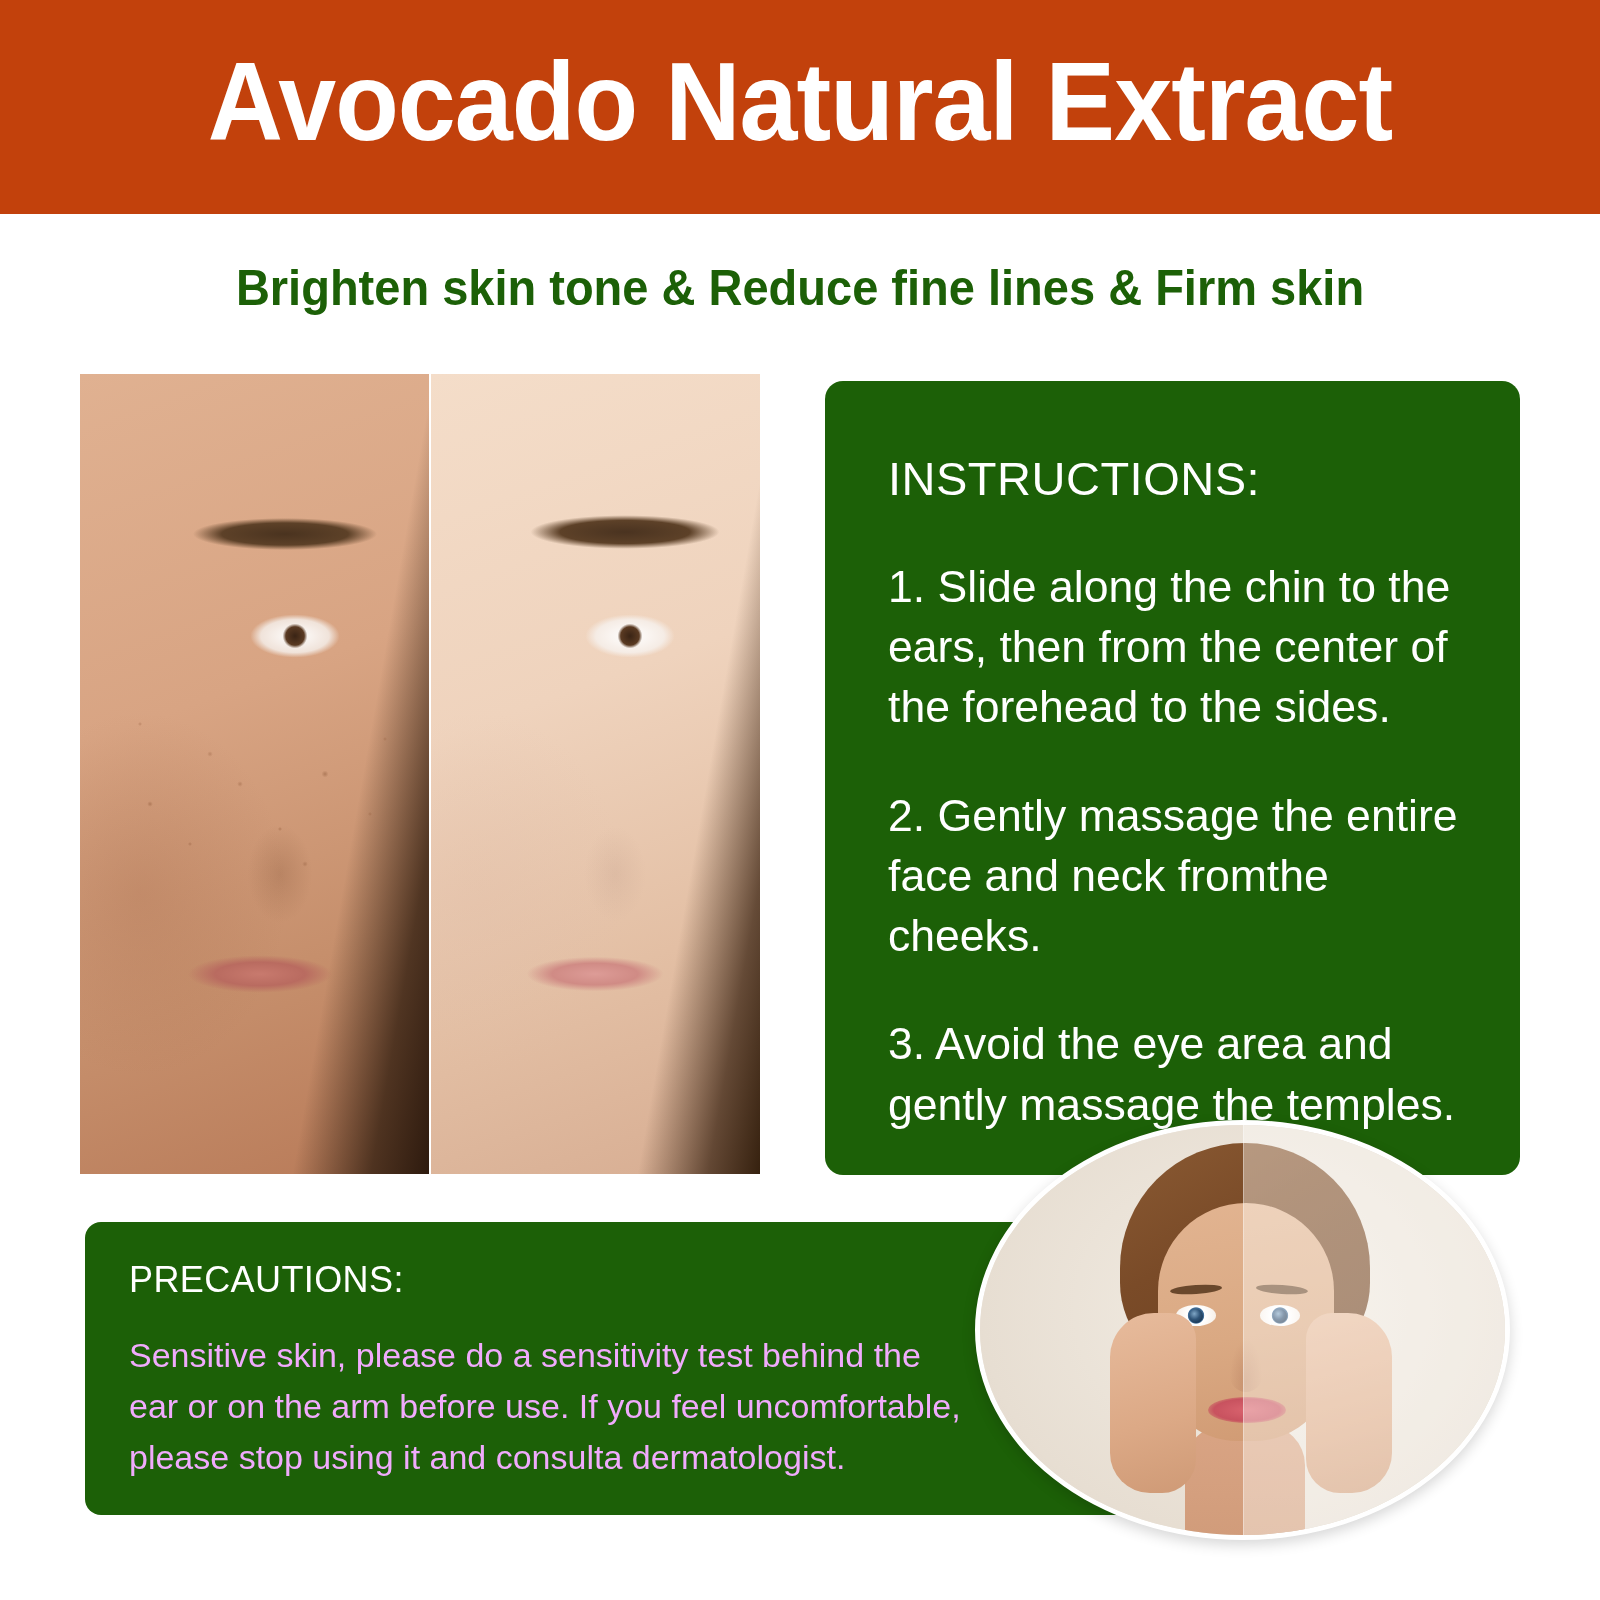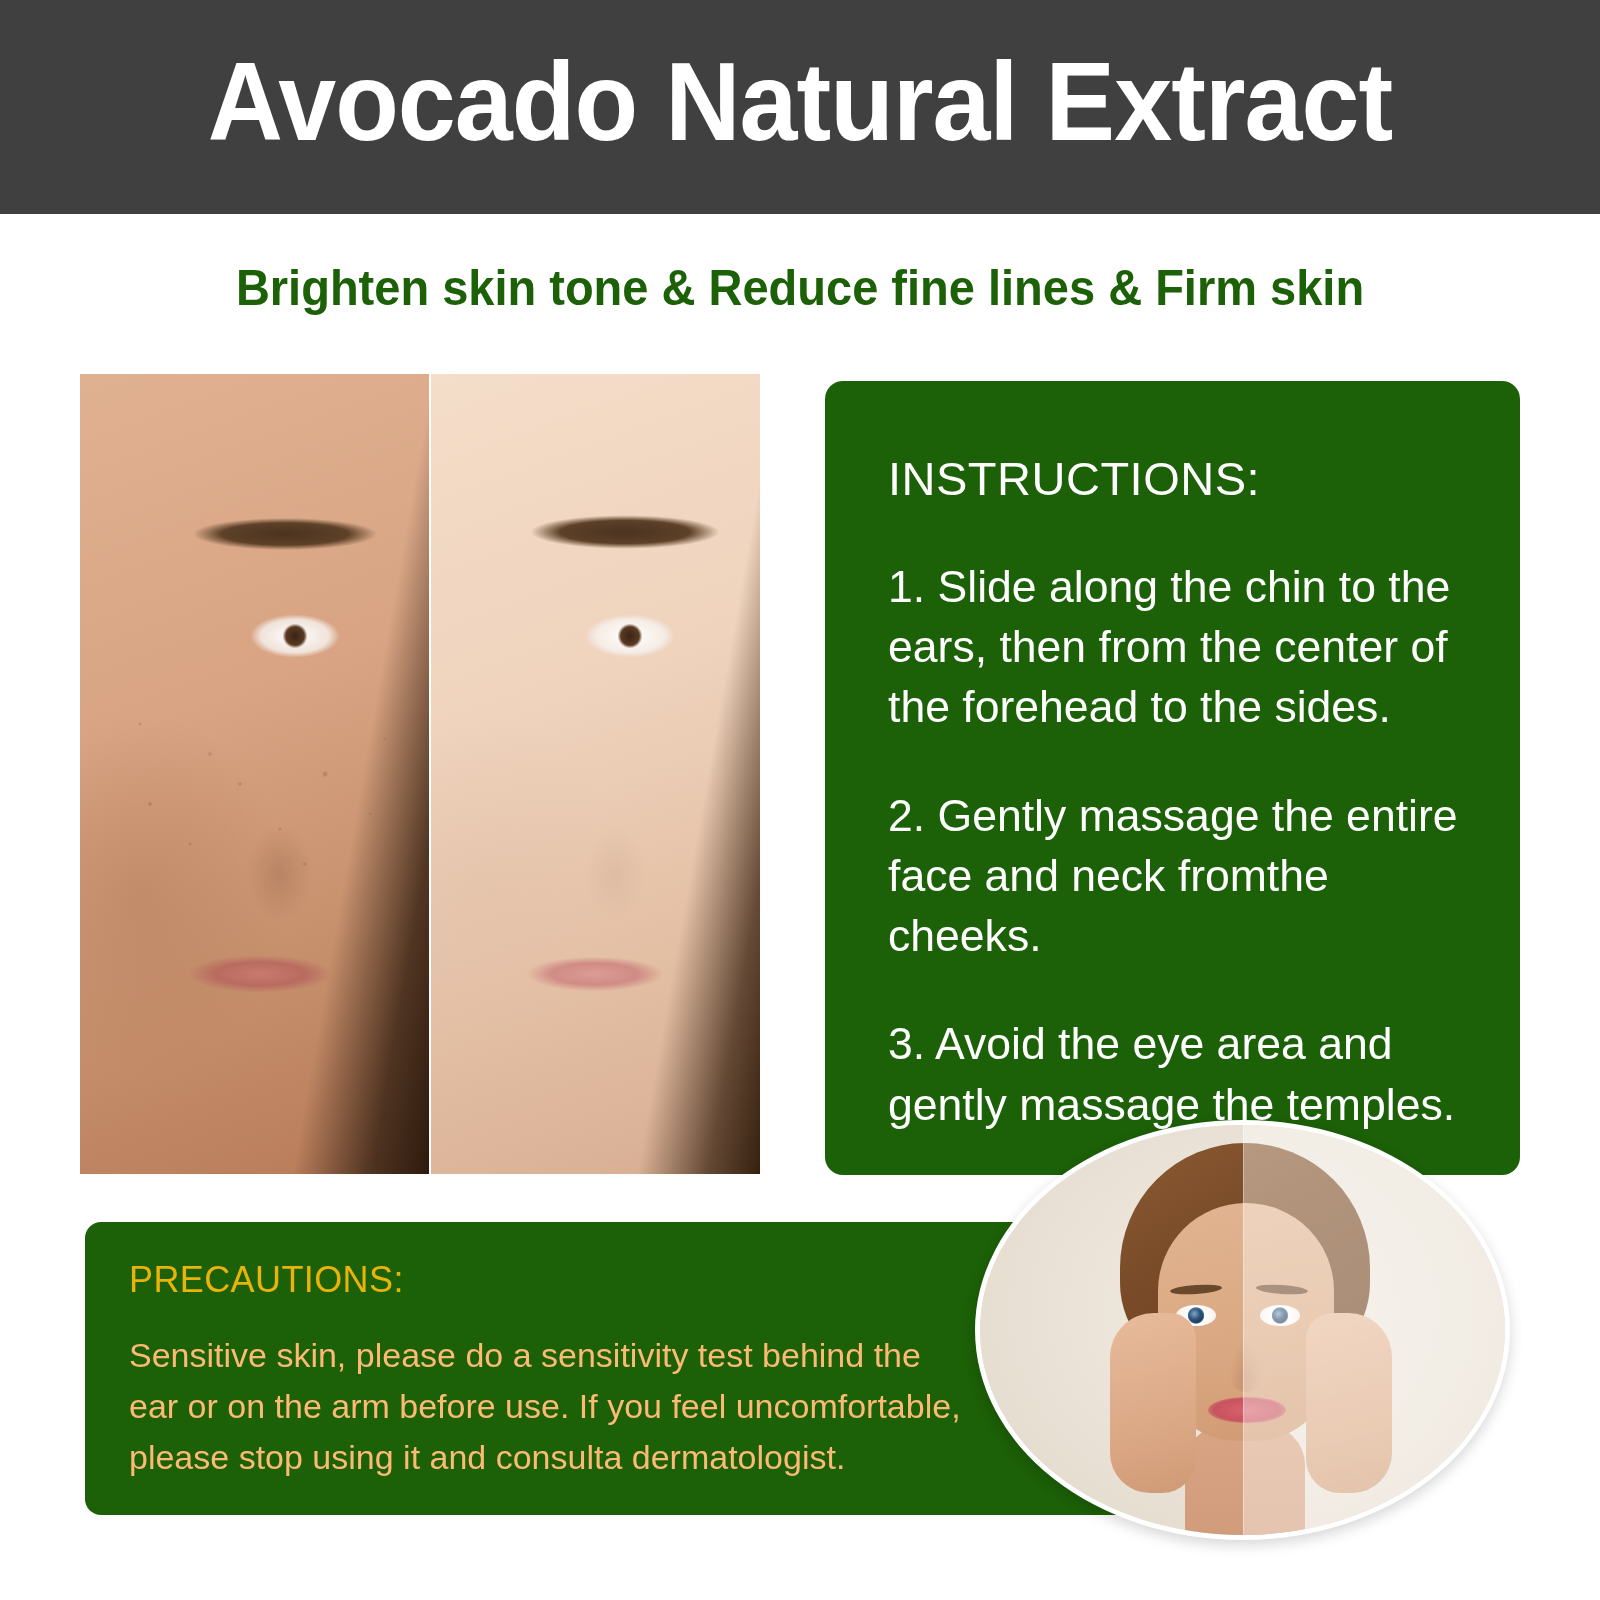--- a/index.html
+++ b/index.html
@@ -16,21 +16,21 @@
     -webkit-font-smoothing: antialiased;
   }
 
   
   .header-banner {
     position: absolute;
     left: 0;
     top: 0;
     width: 1600px;
     height: 214px;
-    background: #404040;
+    background: #c2410c;
     overflow: hidden;
   }
   .header-title {
     position: absolute;
     left: 0;
     right: 0;
     top: 38px;
     text-align: center;
     color: #ffffff;
     font-family: "Liberation Sans Narrow", "Liberation Sans", sans-serif;
@@ -168,30 +168,30 @@
     left: 85px;
     top: 1222px;
     width: 1150px;
     height: 293px;
     background: #1c6007;
     border-radius: 16px;
     box-sizing: border-box;
     padding: 38px 40px 0 44px;
   }
   .precautions-heading {
-    color: #eab308;
+    color: #ffffff;
     font-family: "Liberation Sans Narrow", "Liberation Sans", sans-serif;
     font-size: 36px;
     font-weight: 400;
     letter-spacing: 0.4px;
     line-height: 1.1;
     margin: 0 0 30px 0;
   }
   .precautions-body {
-    color: #fdba74;
+    color: #f0abfc;
     font-family: "Liberation Sans Narrow", "Liberation Sans", sans-serif;
     font-size: 34px;
     font-weight: 400;
     line-height: 1.5;
     margin: 0;
     max-width: 840px;
   }
 
   
   .oval-portrait {

